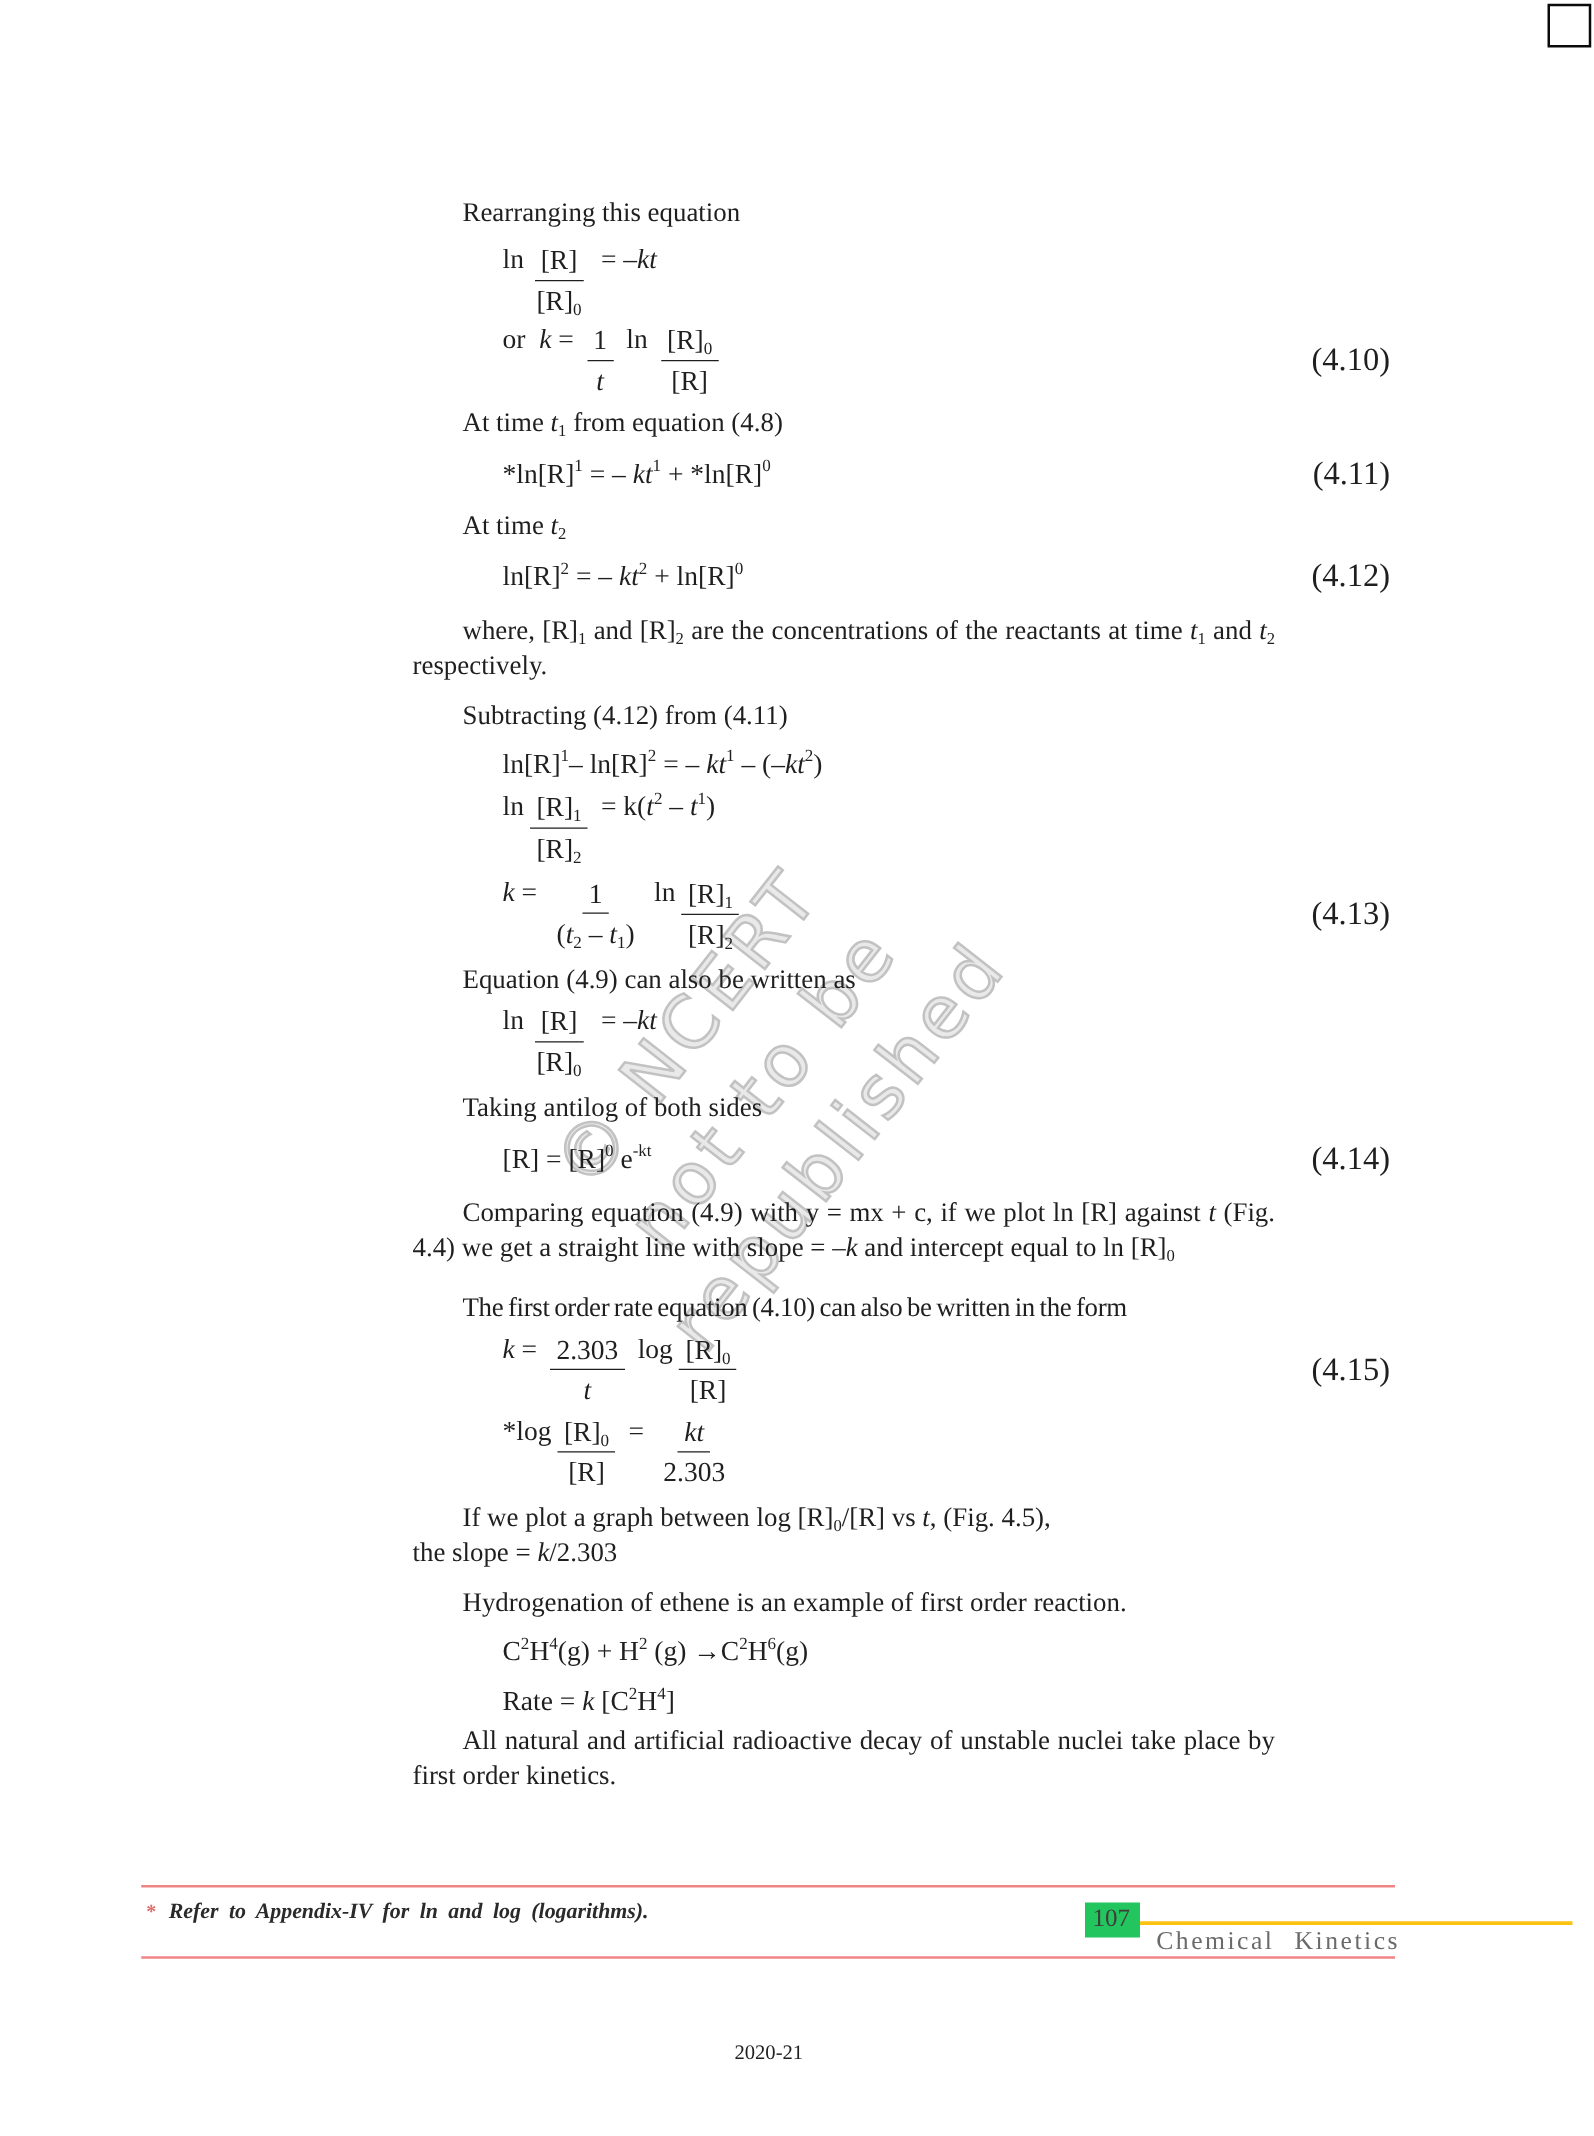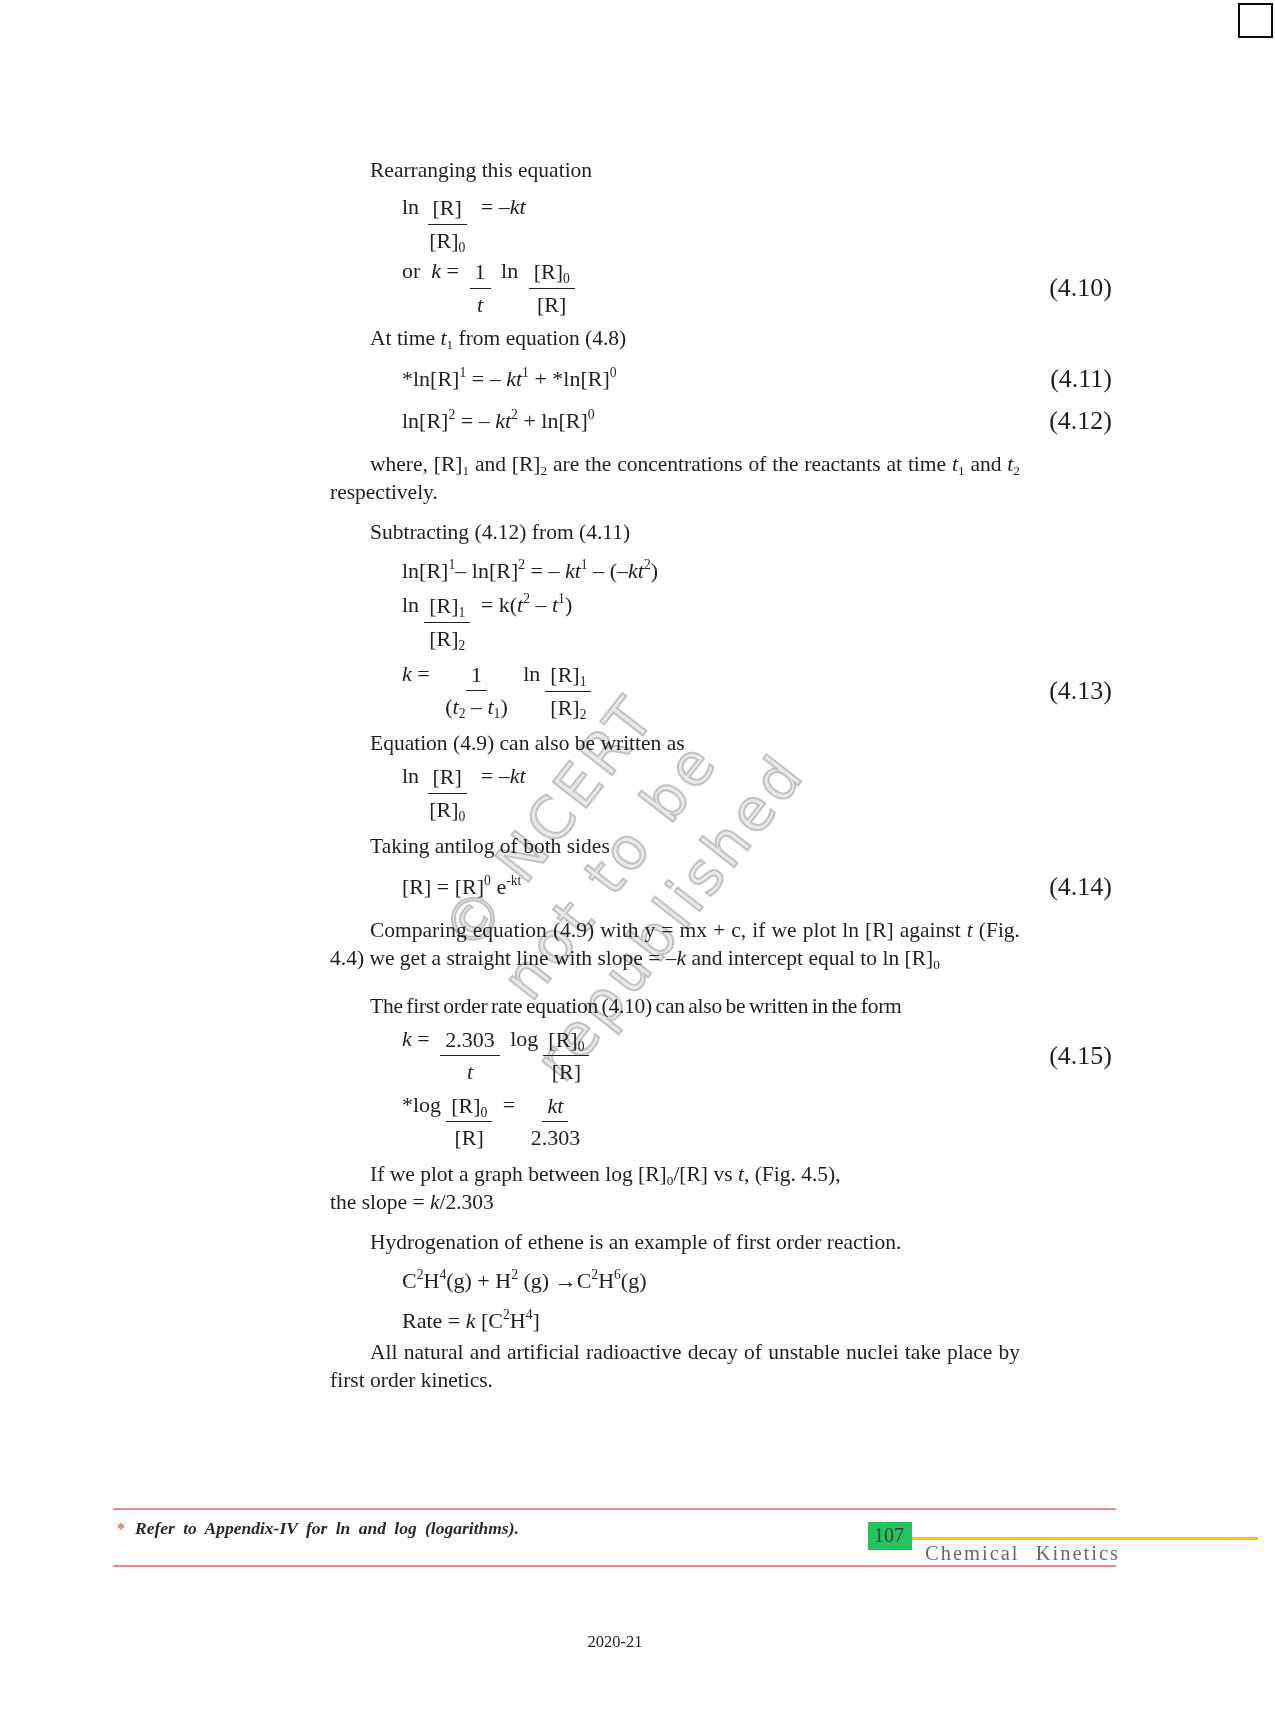--- a/index.html
+++ b/index.html
@@ -101,20 +101,21 @@
     <span class="eq-num">(4.10)</span>
   </div>
 
   <p class="para" style="margin-top:6px"><span>At time </span><span class="i">t</span><span class="sub">1</span><span> from equation (4.8)</span></p>
 
   <div class="eq mt12">
     <span class="eq-body"><span>*ln[R]</span><span class="sub">1</span><span> = – </span><span class="i">kt</span><span class="sub">1</span><span> + *ln[R]</span><span class="sub">0</span></span>
     <span class="eq-num">(4.11)</span>
   </div>
 
+  <p class="para mt12"><span>At time </span><span class="i">t</span><span class="sub">2</span></p>
 
   <div class="eq mt12">
     <span class="eq-body"><span>ln[R]</span><span class="sub">2</span><span> = – </span><span class="i">kt</span><span class="sub">2</span><span> + ln[R]</span><span class="sub">0</span></span>
     <span class="eq-num">(4.12)</span>
   </div>
 
   <p class="para mt14"><span>where, [R]</span><span class="sub">1</span><span> and [R]</span><span class="sub">2</span><span> are the concentrations of the reactants at time </span><span class="i">t</span><span class="sub">1</span><span> and </span><span class="i">t</span><span class="sub">2</span><span> respectively.</span></p>
 
   <p class="para mt12"><span>Subtracting (4.12) from (4.11)</span></p>
 

